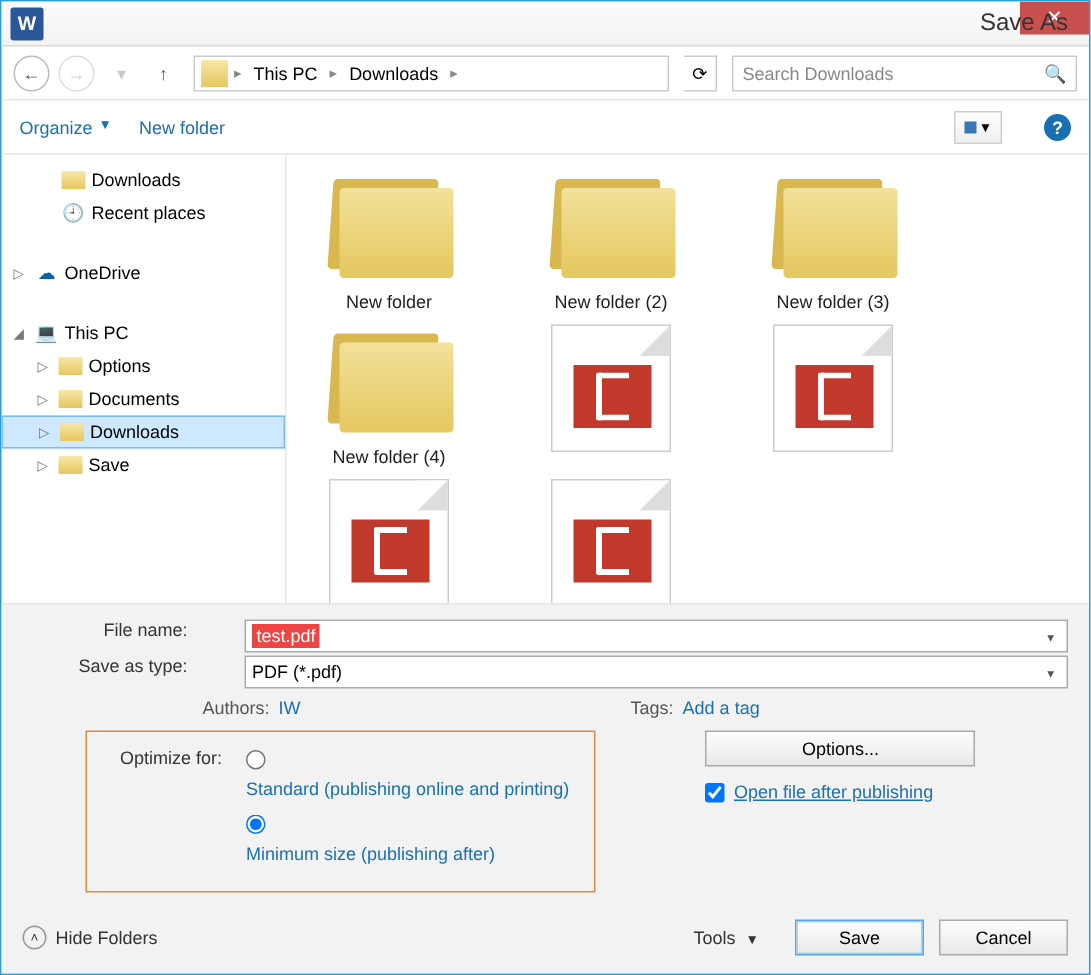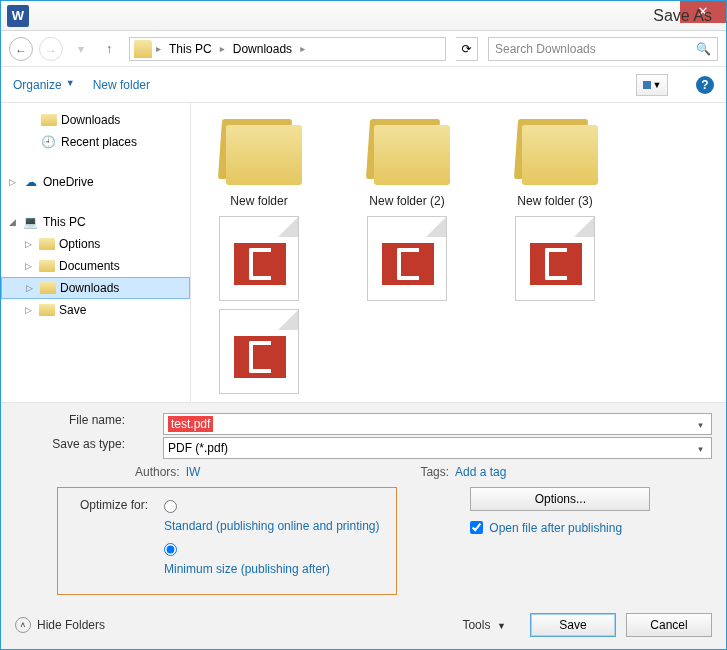--- a/index.html
+++ b/index.html
@@ -67,21 +67,21 @@
 .metarow .mval { color:#1a6fb0; cursor:pointer; margin-left:6px;}
 
 .optbox { border:1px solid #e08a3e; padding:10px 12px; width:340px; margin-left:42px; display:inline-block; vertical-align:top;}
 .optbox .optlabel { color:#333; float:left; width:86px; text-align:right; padding-right:8px;}
 .optbox .radios { margin-left:94px; }
 .optbox .radioitem { display:flex; align-items:flex-start; gap:6px; margin-bottom:8px; color:#1a6fb0; cursor:pointer;flex-direction:column;}
 .optbox .radioitem input { margin-top:2px;}
 
 .rightopts { display:inline-block; vertical-align:top; margin-left:70px;}
 .rightopts button { width:180px; height:24px; border:1px solid #aaa; background:linear-gradient(#fdfdfd,#e8e8e8); cursor:pointer; margin-bottom:10px;}
-.rightopts .chk { color:#1a6fb0; display:flex; align-items:flex-start; gap:6px; cursor:pointer;}
+.rightopts .chk { color:#1a6fb0; display:flex; align-items:center; gap:6px; cursor:pointer;text-decoration:underline;}
 
 .footer { display:flex; align-items:center; margin-top:18px; gap:10px;}
 .footer .hide { display:flex; align-items:center; gap:6px; cursor:pointer; color:#333;}
 .footer .hide .circ { width:16px; height:16px; border:1px solid #999; border-radius:50%; display:flex; align-items:center; justify-content:center; font-size:9px;}
 .footer .spacer { flex:1;}
 .footer .tools { color:#333; cursor:pointer; margin-right:14px;}
 .footer button { width:86px; height:24px; border:1px solid #aaa; background:linear-gradient(#fdfdfd,#e8e8e8); cursor:pointer;}
 .footer button.primary { border:1px solid #5aa7dd; box-shadow:0 0 0 1px #a6d1ef inset;}
 .btn-underline::first-letter { text-decoration: underline; }
 </style>
@@ -179,20 +179,24 @@
       </div>
     <div class="fileitem">
         <div class="bigfolder"></div>
         <div class="filelabel">New folder (2)</div>
       </div>
     <div class="fileitem">
         <div class="bigfolder"></div>
         <div class="filelabel">New folder (3)</div>
       </div>
     <div class="fileitem">
+        <div class="bigfolder"></div>
+        <div class="filelabel">New folder (4)</div>
+      </div>
+    <div class="fileitem">
         <div class="docico">
           <div class="badge"></div>
         </div>
       </div>
     <div class="fileitem">
         <div class="docico">
           <div class="badge"></div>
         </div>
       </div>
     <div class="fileitem">

